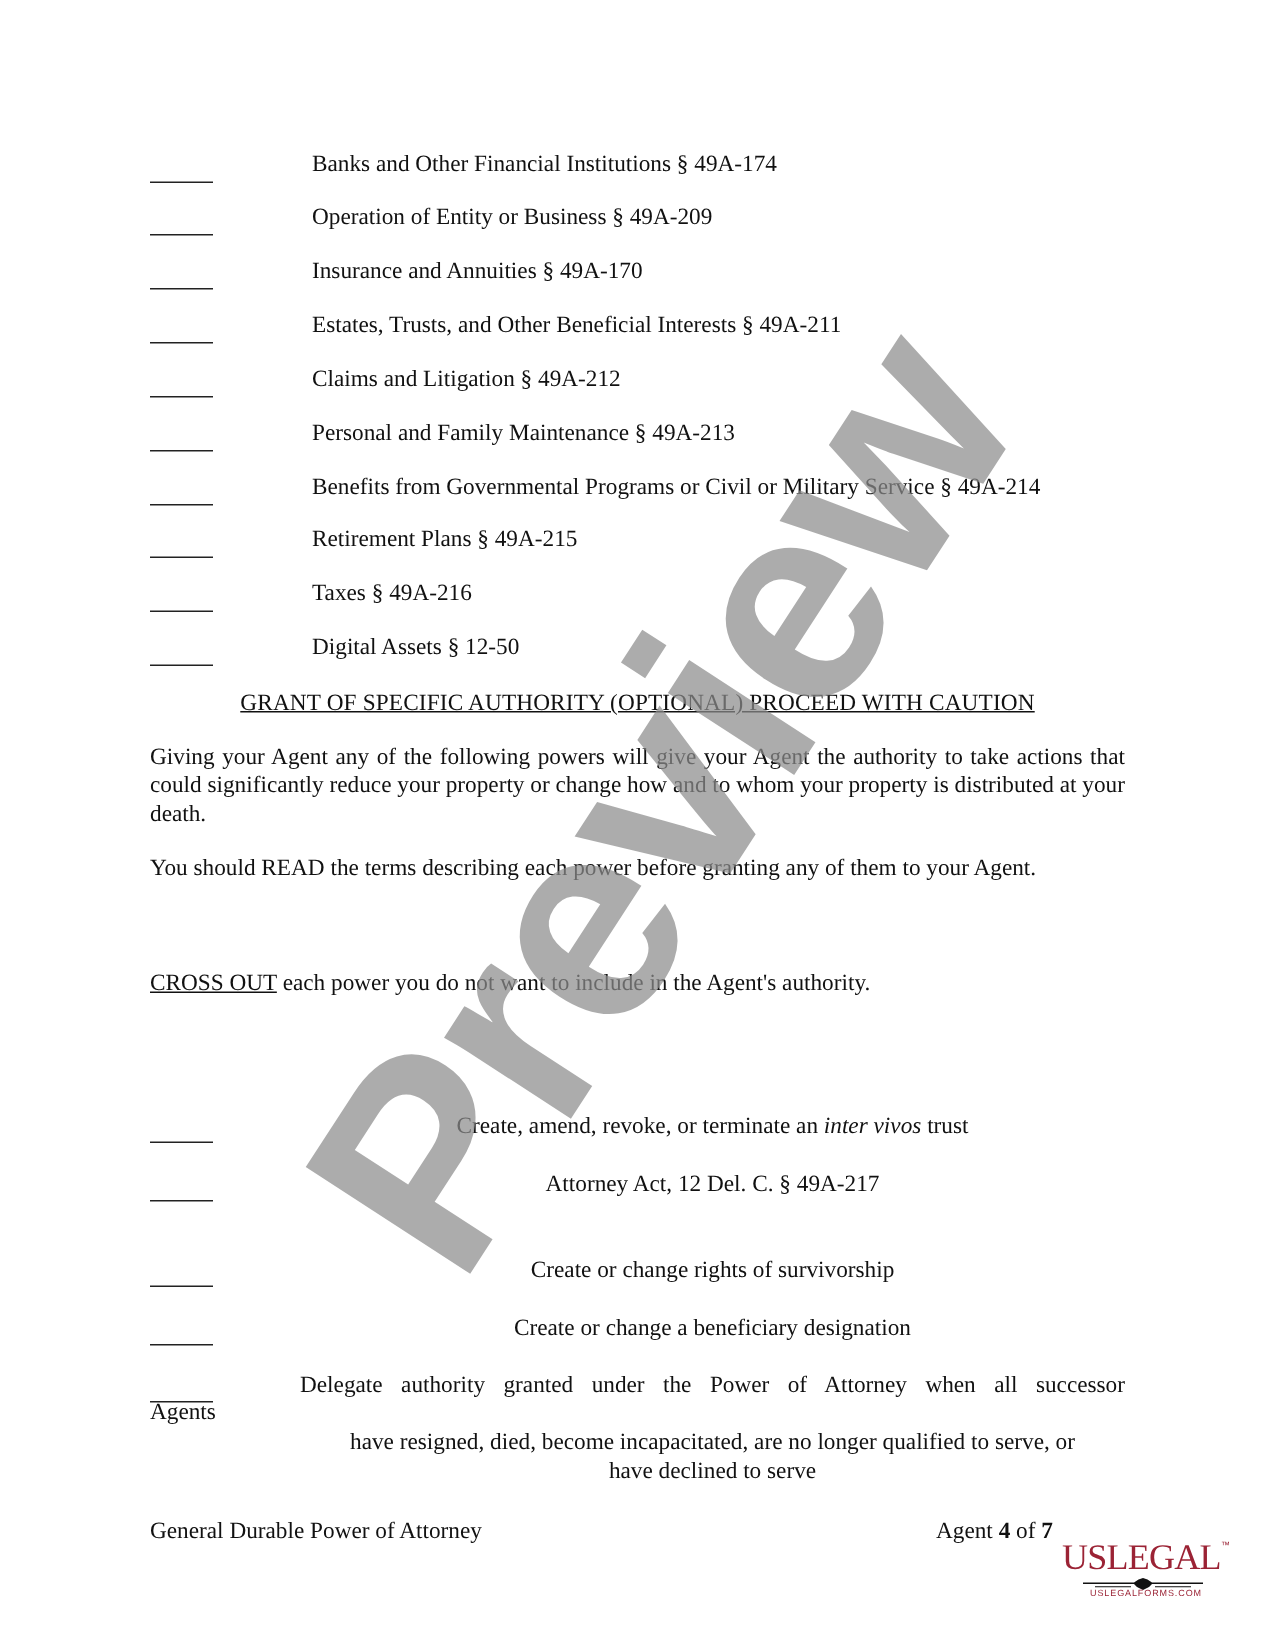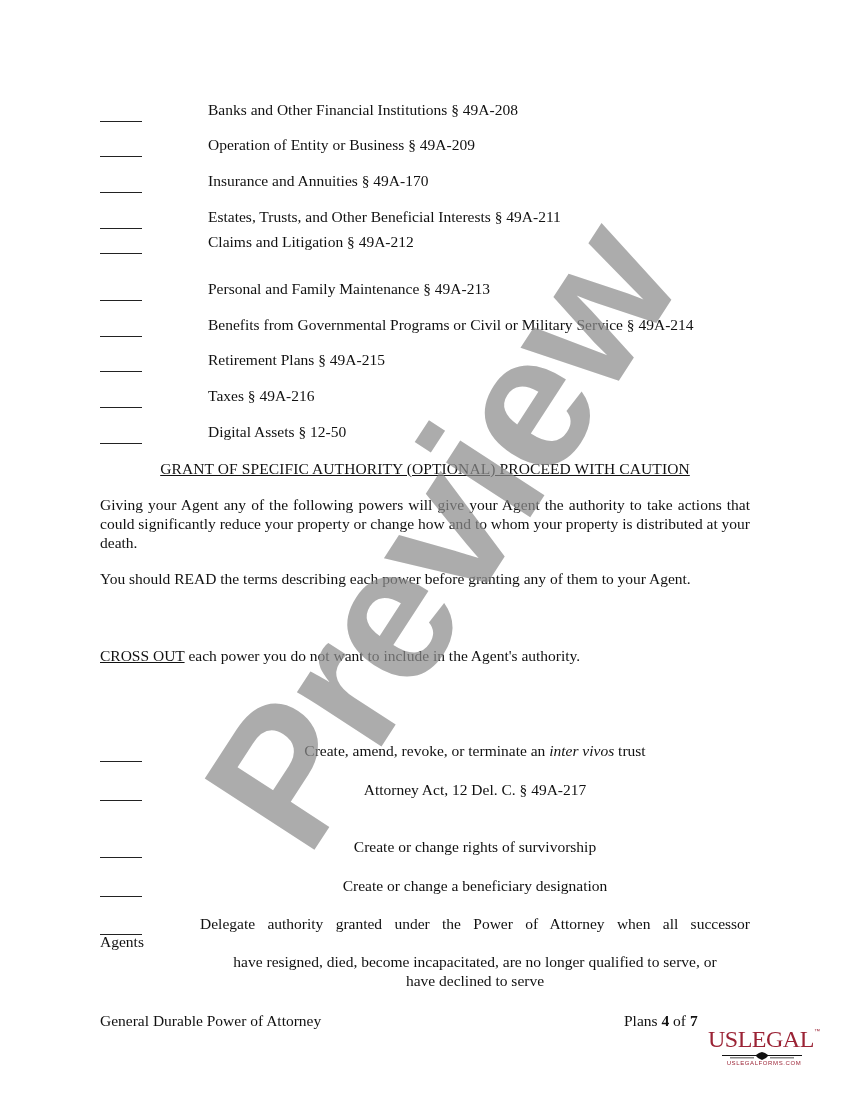--- a/index.html
+++ b/index.html
@@ -32,35 +32,35 @@
                transform-origin: 50% 50%; pointer-events: none; letter-spacing: -4px; line-height: 1; }
 </style>
 </head>
 <body>
 
 <div class="page">
 
   <div>
     <div class="row" style="top:101px">
       <div class="blank" style="left:0;top:20px"></div>
-      <span class="label">Banks and Other Financial Institutions § 49A-208</span>
+      <span class="label">Banks and Other Financial Institutions § 49A-174</span>
     </div>
     <div class="row" style="top:136px">
       <div class="blank" style="left:0;top:20px"></div>
       <span class="label">Operation of Entity or Business § 49A-209</span>
     </div>
     <div class="row" style="top:172px">
       <div class="blank" style="left:0;top:20px"></div>
       <span class="label">Insurance and Annuities § 49A-170</span>
     </div>
     <div class="row" style="top:208px">
       <div class="blank" style="left:0;top:20px"></div>
       <span class="label">Estates, Trusts, and Other Beneficial Interests § 49A-211</span>
     </div>
-    <div class="row" style="top:233px">
+    <div class="row" style="top:244px">
       <div class="blank" style="left:0;top:20px"></div>
       <span class="label">Claims and Litigation § 49A-212</span>
     </div>
     <div class="row" style="top:280px">
       <div class="blank" style="left:0;top:20px"></div>
       <span class="label">Personal and Family Maintenance § 49A-213</span>
     </div>
     <div class="row" style="top:316px">
       <div class="blank" style="left:0;top:20px"></div>
       <span class="label">Benefits from Governmental Programs or Civil or Military Service § 49A-214</span>
@@ -108,21 +108,21 @@
     <div class="text" style="top:0; width:550px; text-align:justify; text-align-last:justify;">Delegate authority granted under the Power of Attorney when all successor</div>
     <div style="position:absolute; left:0; top:19px;">Agents</div>
     <div class="text" style="top:38px">
       <div>have resigned, died, become incapacitated, are no longer qualified to serve, or</div>
       <div>have declined to serve</div>
     </div>
   </div>
 
   <div class="footer">
     <span class="left">General Durable Power of Attorney</span>
-    <span class="right"><span>Plans </span><b>4</b><span> of </span><b>7</b></span>
+    <span class="right"><span>Agent </span><b>4</b><span> of </span><b>7</b></span>
   </div>
 
   <div class="logo">
     <span class="brand">USLEGAL</span>
     <span class="tm">™</span>
     <svg class="eagle" viewBox="0 0 80 8">
       <path d="M0 3 L34 3 L37 1 L40 0 L43 1 L46 3 L80 3 L80 4 L46 4 L44 6 L40 8 L36 6 L34 4 L0 4 Z" fill="#111"></path>
       <path d="M8 5.5 L32 5.5 L32 6.2 L8 6.2 Z M48 5.5 L72 5.5 L72 6.2 L48 6.2 Z" fill="#111"></path>
     </svg>
     <span class="site">USLEGALFORMS.COM</span>

